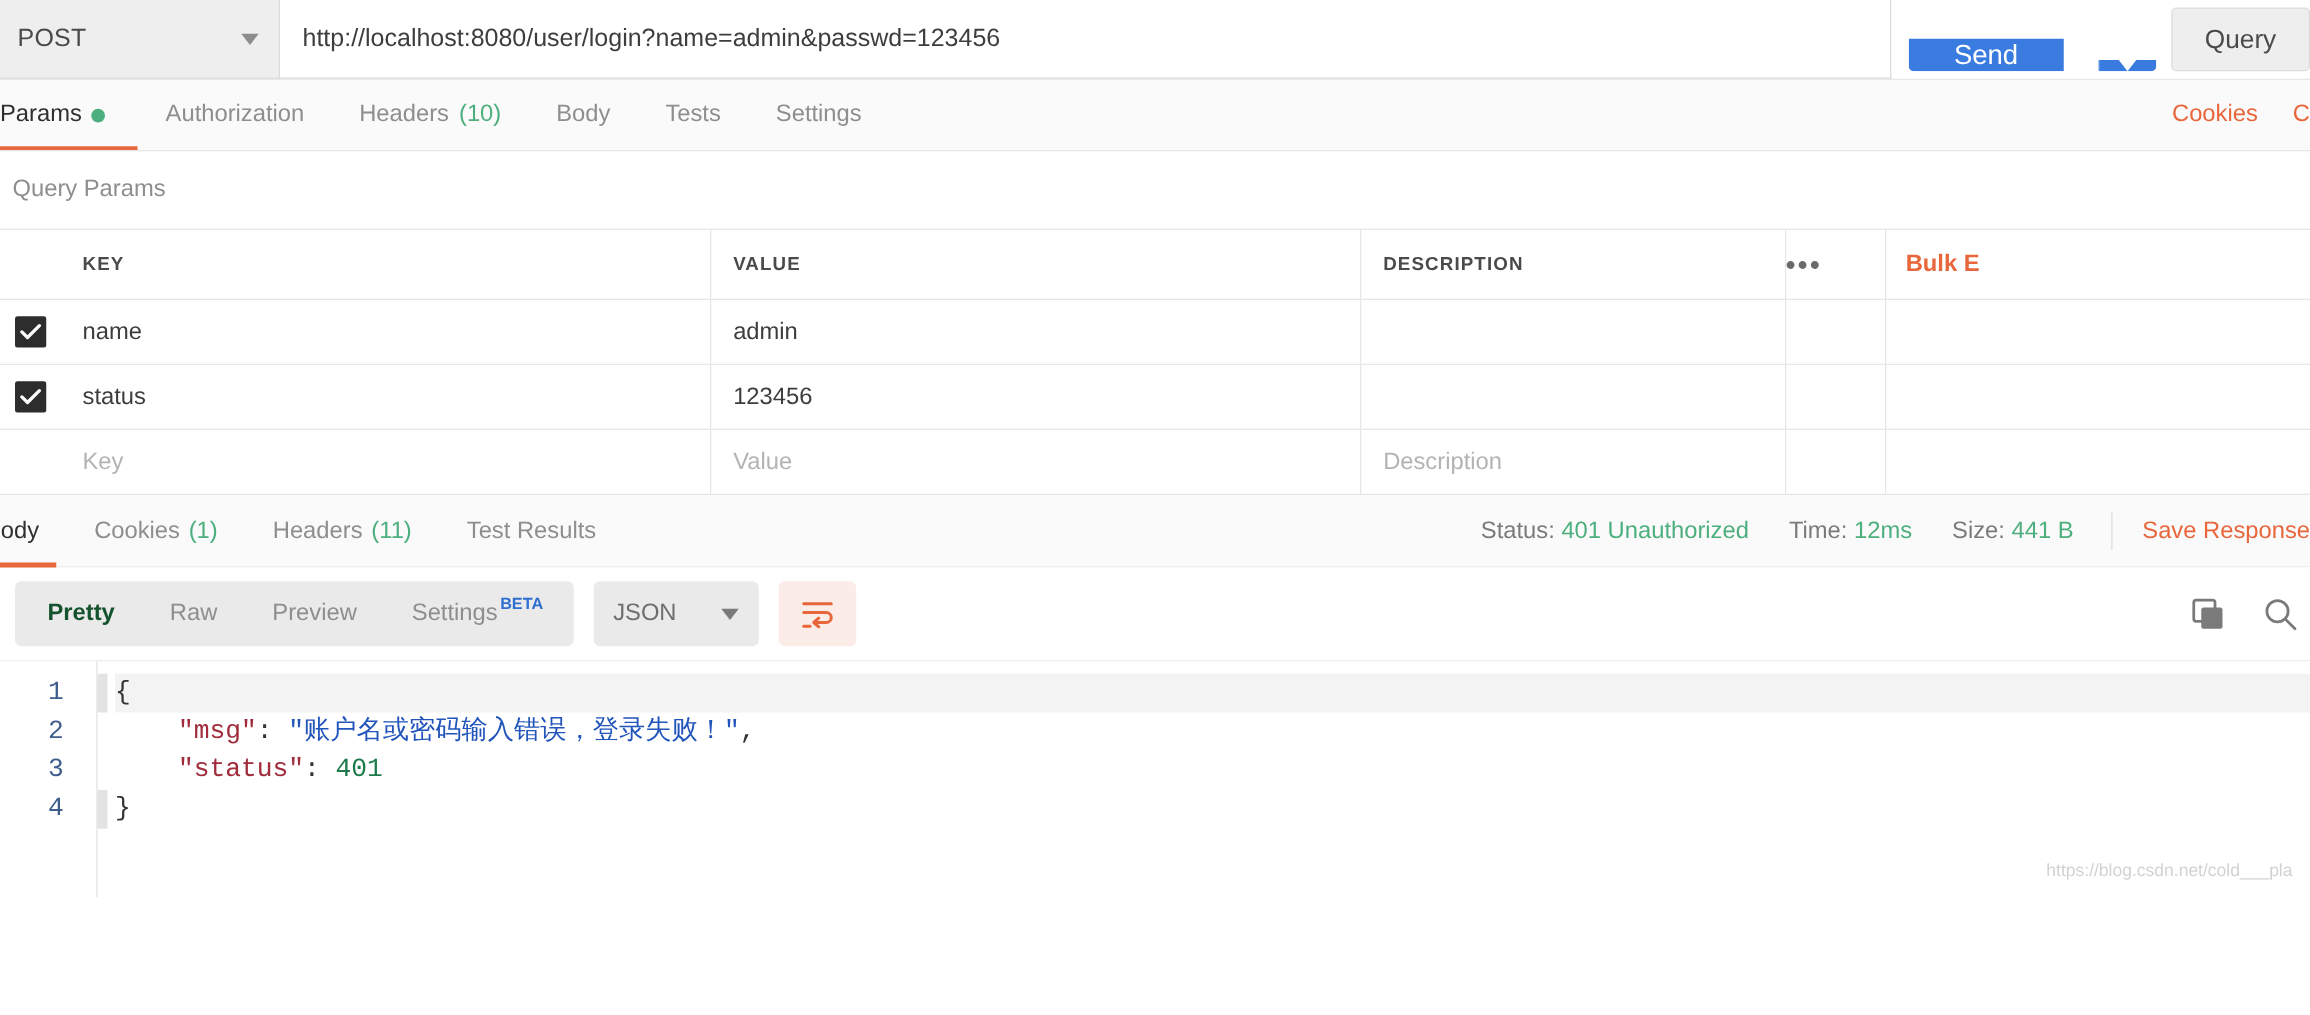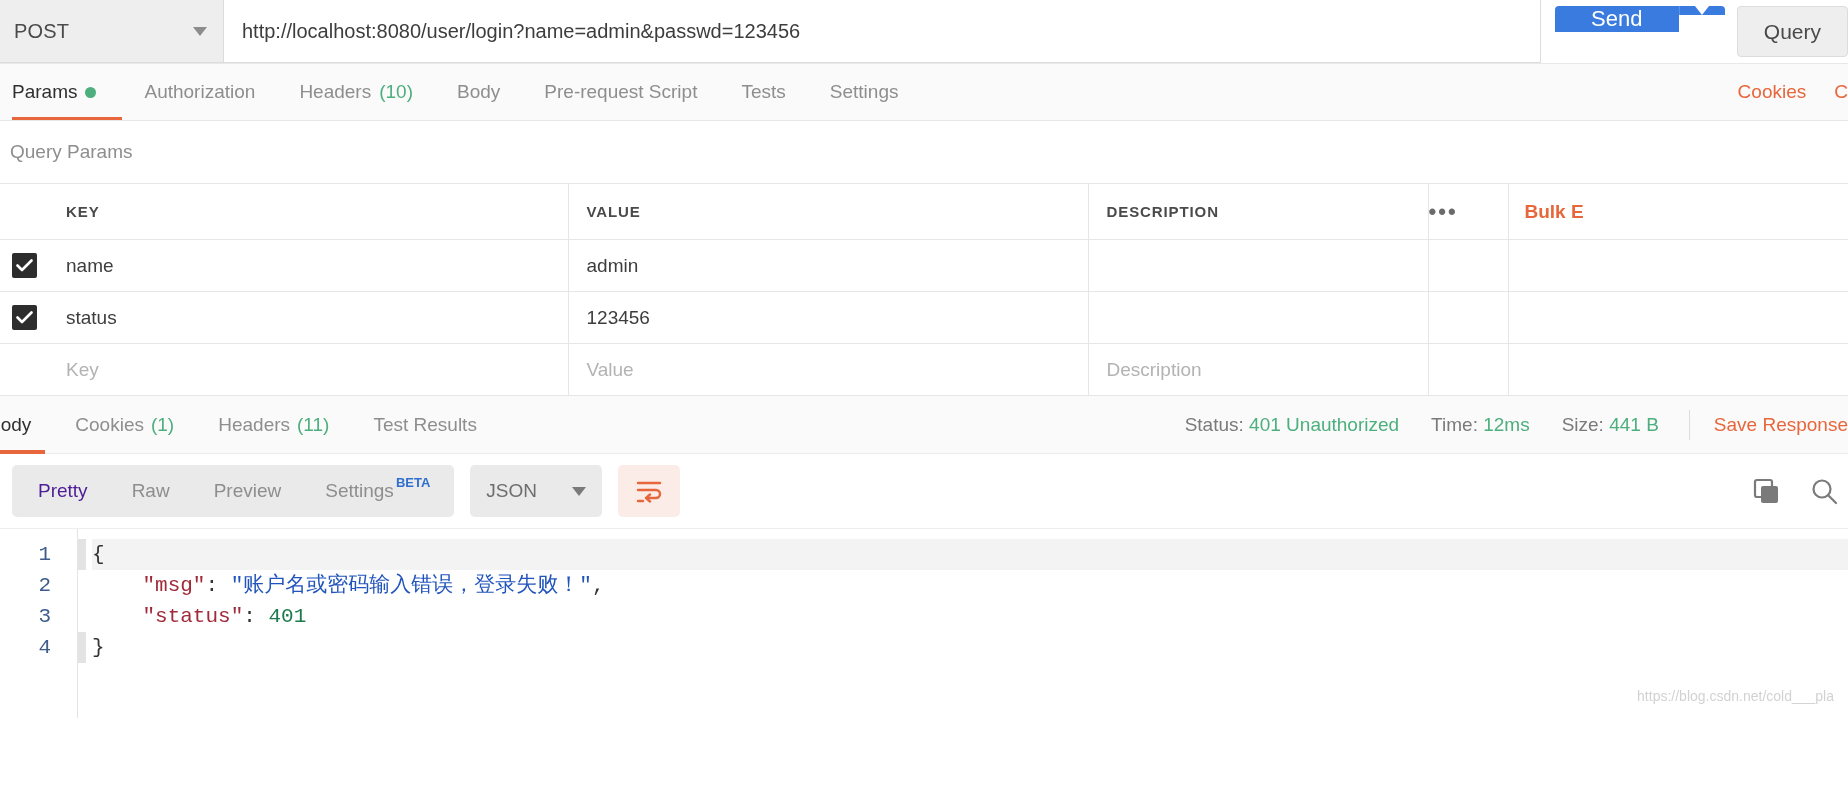--- a/index.html
+++ b/index.html
@@ -53,24 +53,25 @@
     background: #fff;
     margin-right: 14px;
     cursor: text;
   }
   .url-text {
     font-size: 20px;
     color: #3d3d3d;
   }
   .send-group {
     display: flex;
-    align-items: flex-start;
+    align-items: flex-end;
     margin: 6px 0 6px 0;
     border-radius: 4px;
     overflow: hidden;
+    gap: 28px;
   }
   .send-btn {
     background: #3a7be0;
     color: #ffffff;
     font-size: 22px;
     display: flex;
     align-items: center;
     justify-content: center;
     width: 124px;
     cursor: pointer;
@@ -107,21 +108,21 @@
     font-family: inherit;
   }
 
   
   .req-tabs {
     display: flex;
     align-items: center;
     height: 57px;
     background: #fafafa;
     border-bottom: 1px solid #e6e6e6;
-    padding-left: 12px;
+    padding-left: 0;
     position: relative;
   }
   .req-tab {
     font-size: 19px;
     color: #8e8e8e;
     padding: 0 22px;
     height: 100%;
     display: flex;
     align-items: center;
     gap: 8px;
@@ -313,21 +314,21 @@
   .seg {
     font-size: 19px;
     color: #8e8e8e;
     padding: 0 22px;
     height: 100%;
     display: flex;
     align-items: center;
     cursor: pointer;
     white-space: nowrap;
   }
-  .seg.active { color: #4c1d95; }
+  .seg.active { color: #14532d; font-weight: bold; }
   .beta-sup {
     font-size: 13px;
     color: #2f6fd0;
     font-weight: bold;
     vertical-align: super;
     position: relative;
     top: -9px;
     left: 2px;
   }
   .json-select {
@@ -454,23 +455,20 @@
   </div>
   <div class="req-tab">
     <span>Authorization</span>
   </div>
   <div class="req-tab">
     <span>Headers</span>
     <span class="count-green">(10)</span>
   </div>
   <div class="req-tab">
     <span>Body</span>
-  </div>
-  <div class="req-tab">
-    <span>Pre-request Script</span>
   </div>
   <div class="req-tab">
     <span>Tests</span>
   </div>
   <div class="req-tab">
     <span>Settings</span>
   </div>
   <div class="tabs-spacer"></div>
   <div class="tab-right-group">
     <span class="tab-link-orange">Cookies</span>

